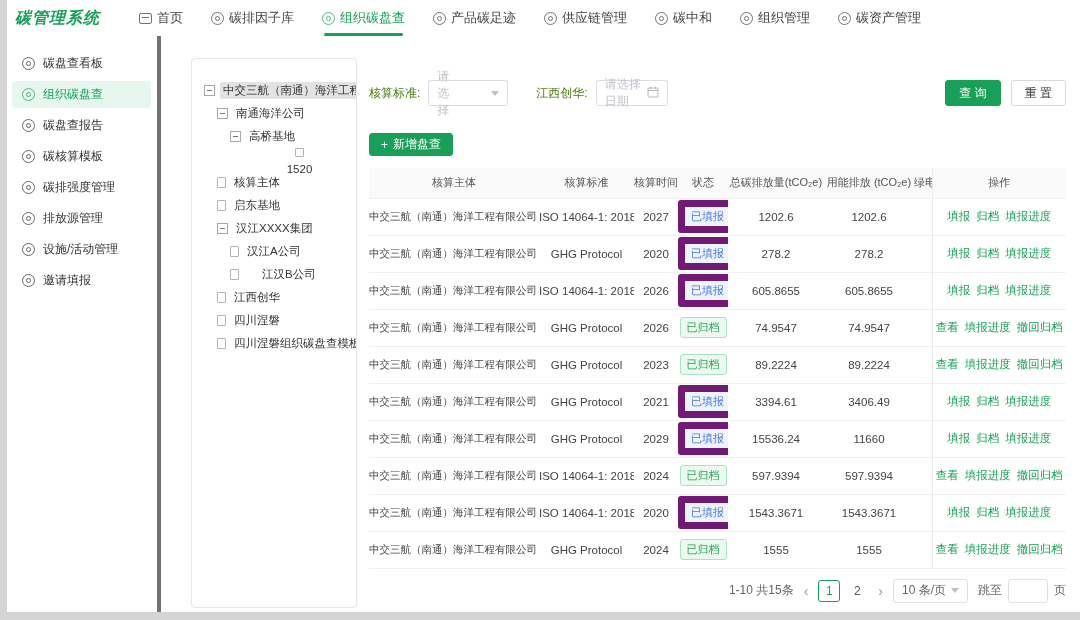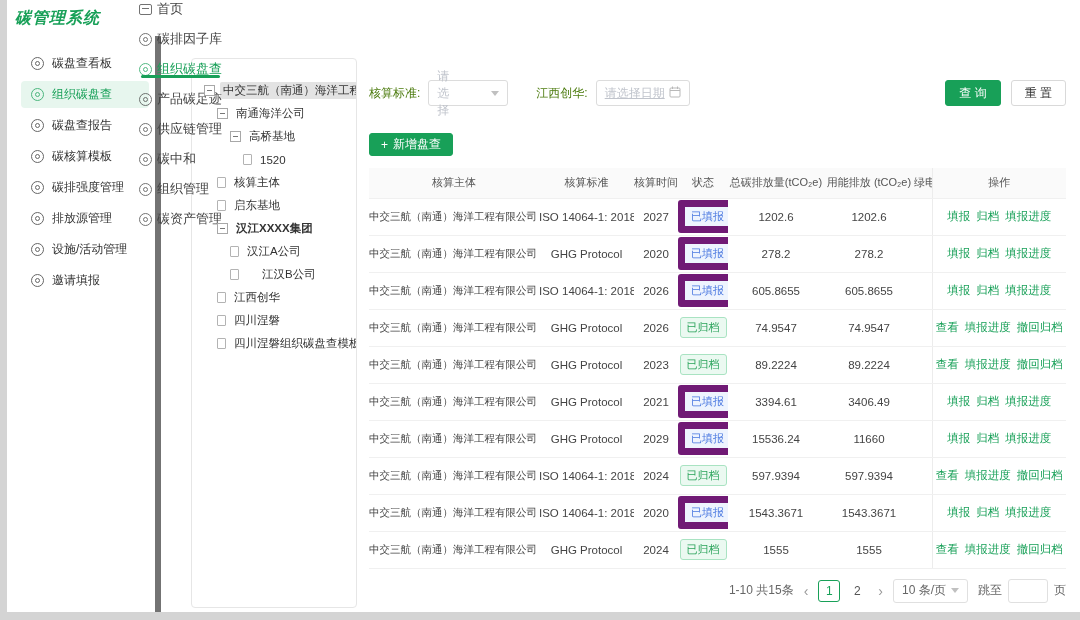--- a/index.html
+++ b/index.html
@@ -3,53 +3,53 @@
 <meta charset="utf-8">
 <style>
   * { margin:0; padding:0; box-sizing:border-box; }
   html,body { width:1080px; height:620px; overflow:hidden; }
   body { font-family:"Liberation Sans","DejaVu Sans",sans-serif; background:#d4d4d4; }
   .app { margin-left:7px; width:1073px; height:612px; background:#fff; display:flex; flex-direction:column; }
 
   
   .header { height:36px; display:flex; align-items:center; padding-left:8px; background:#fff; flex:0 0 36px; }
   .logo { width:124px; font-size:16px; font-weight:bold; font-style:italic; letter-spacing:1px; color:var(--accent); }
-  .topnav { display:flex; gap:12px; height:36px;flex-direction:column; }
+  .topnav { display:flex; gap:28px; height:36px; }
   .nav-item { display:flex; align-items:center; gap:5px; font-size:13px; color:#444; position:relative; cursor:pointer; white-space:nowrap; }
   .nav-item.active { color:var(--accent); }
   .nav-item.active::after { content:""; position:absolute; bottom:0; left:2px; right:2px; height:3px; border-radius:2px; background:var(--accent); }
   .icirc { width:13px; height:13px; border:1px solid currentColor; border-radius:50%; display:inline-block; position:relative; opacity:.75; flex:0 0 13px; }
   .icirc::after { content:""; position:absolute; left:3px; top:3px; right:3px; bottom:3px; border:1px solid currentColor; border-radius:50%; }
   .isq { width:13px; height:11px; border:1px solid currentColor; border-radius:2px; display:inline-block; position:relative; opacity:.75; flex:0 0 13px; }
   .isq::after { content:""; position:absolute; left:2px; right:2px; top:3px; border-top:1px solid currentColor; }
 
   
   .layout { flex:1; display:flex; min-height:0; }
-  .sidebar { width:154px; border-right:6px solid #737373; padding:14px 6px 0 14px; flex:0 0 154px; }
+  .sidebar { width:154px; border-right:4px solid #737373; padding:14px 6px 0 5px; flex:0 0 154px; }
   .side-item { display:flex; align-items:center; gap:8px; height:27px; padding:0 10px; border-radius:4px; font-size:12px; color:#333; margin-bottom:4px; cursor:pointer; white-space:nowrap; }
   .side-item.active { background:#e7f6ee; color:var(--accent); }
 
   .content { flex:1; display:flex; gap:12px; padding:22px 14px 4px 30px; min-width:0; background:#fff; }
 
   
   .tree-card { width:166px; flex:0 0 166px; border:1px solid #e6e6e6; border-radius:4px; padding:20px 0 0 10px; overflow:hidden; }
   .tree-node { display:flex; align-items:center; gap:5px; height:23px; font-size:11.5px; color:#333; white-space:nowrap; cursor:pointer; }
   .tree-node .lbl { padding:1px 3px; border-radius:2px; }
   .tree-node.selected .lbl { background:#e3e3e3; }
   .tsq { width:11px; height:11px; border:1px solid #a8a8a8; position:relative; background:#fff; flex:0 0 11px; }
   .tsq::after { content:""; position:absolute; left:2px; right:2px; top:4px; border-top:1px solid #777; }
   .tdoc { width:9px; height:11px; border:1px solid #b3b3b3; border-radius:1px; flex:0 0 9px; }
 
   
   .main { flex:1; min-width:0; padding-top:22px; }
   .filters { display:flex; align-items:center; }
   .flabel { font-size:12px; color:#4d7c0f; margin-right:8px; white-space:nowrap; }
   .select { height:26px; border:1px solid #dcdcdc; border-radius:3px; display:flex; align-items:center; justify-content:space-between; padding:0 8px; font-size:12px; color:#c0c4cc; background:#fff; cursor:pointer; }
   .select.std { width:80px;gap:33px; }
-  .select.date { width:94px;text-decoration:underline; }
+  .select.date { width:72px; }
   .filter-item { display:flex; align-items:center; }
   .filter-item + .filter-item { margin-left:28px; }
   .caret { width:0; height:0; border-left:4px solid transparent; border-right:4px solid transparent; border-top:5px solid #c0c0c0; }
   .filter-buttons { margin-left:auto; display:flex; gap:10px; }
   .btn { height:26px; padding:0 13px; border:1px solid #d9d9d9; background:#fff; border-radius:3px; font-size:12px; color:#333; cursor:pointer; white-space:nowrap; }
   .btn.primary { background:var(--accent); border-color:var(--accent); color:#fff; }
   .add-btn { margin-top:27px; height:23px; display:inline-flex; align-items:center; gap:5px; padding:0 11px; }
 
   
   table { width:100%; border-collapse:collapse; table-layout:fixed; margin-top:12px; }
@@ -167,33 +167,33 @@
     <span class="lbl">中交三航（南通）海洋工程有限公司</span>
   </div>
           <div class="tree-node" style="padding-left: 15px;">
     <span class="ticon tsq"></span>
     <span class="lbl">南通海洋公司</span>
   </div>
           <div class="tree-node" style="padding-left: 28px;">
     <span class="ticon tsq"></span>
     <span class="lbl">高桥基地</span>
   </div>
-          <div class="tree-node" style="padding-left: 41px;">
+          <div class="tree-node" style="padding-left: 41px; flex-direction: column;">
     <span class="ticon tdoc"></span>
     <span class="lbl">1520</span>
   </div>
           <div class="tree-node" style="padding-left: 15px;">
     <span class="ticon tdoc"></span>
     <span class="lbl">核算主体</span>
   </div>
           <div class="tree-node" style="padding-left: 15px;">
     <span class="ticon tdoc"></span>
     <span class="lbl">启东基地</span>
   </div>
-          <div class="tree-node" style="padding-left: 15px; font-weight: bold;">
+          <div class="tree-node" style="padding-left: 15px;">
     <span class="ticon tsq"></span>
     <span class="lbl">汉江XXXX集团</span>
   </div>
           <div class="tree-node" style="padding-left: 28px;">
     <span class="ticon tdoc"></span>
     <span class="lbl">汉江A公司</span>
   </div>
           <div class="tree-node" style="padding-left: 28px; gap: 20px;">
     <span class="ticon tdoc"></span>
     <span class="lbl">江汉B公司</span>

